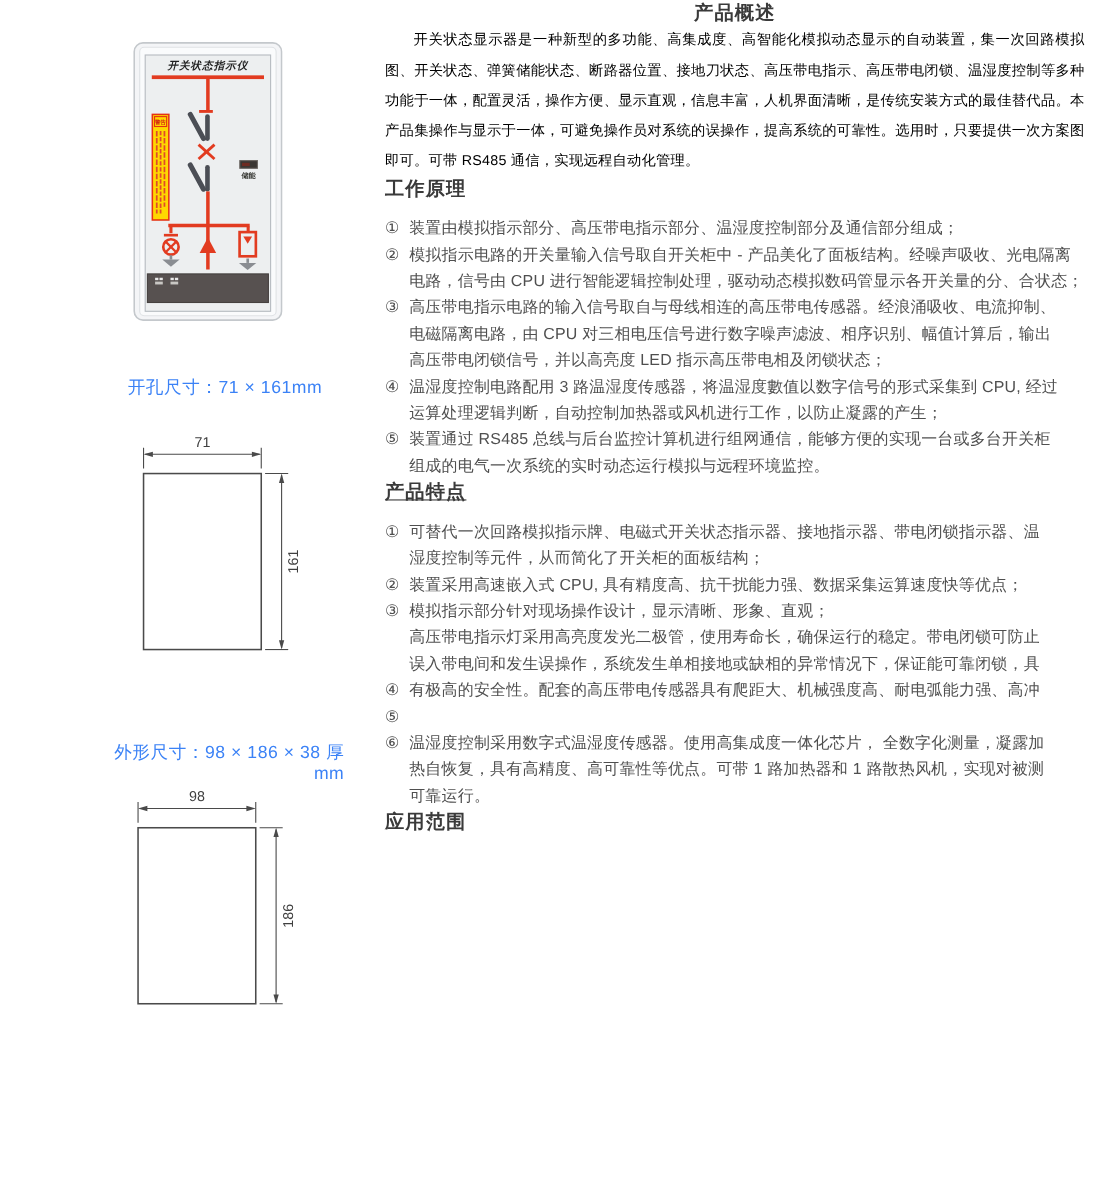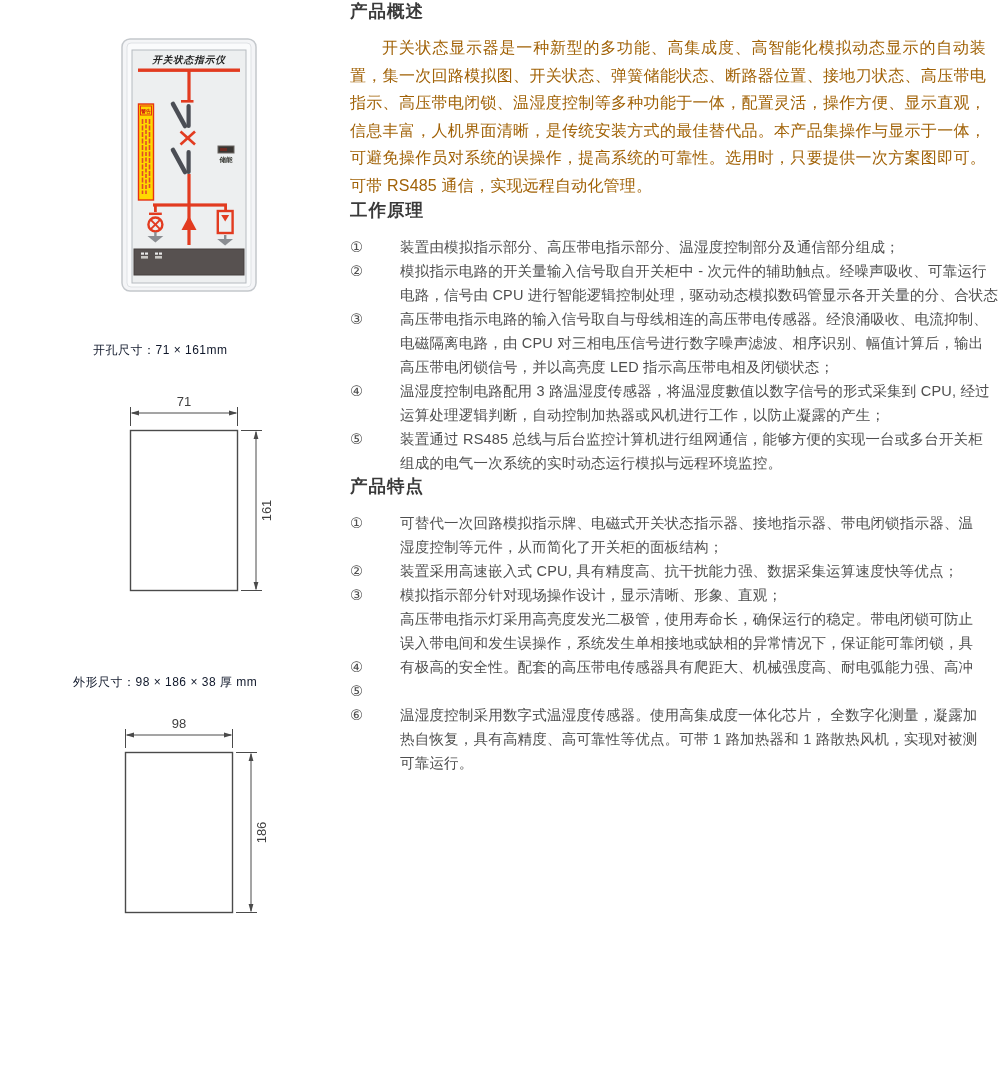--- a/index.html
+++ b/index.html
@@ -5,44 +5,44 @@
   html,body{margin:0;padding:0;}
   body{
     width:1000px;height:1090px;position:relative;background:#ffffff;
     font-family:"Liberation Sans","DejaVu Sans",sans-serif;
     color:#4f4f4f;overflow:hidden;
   }
   .abs{position:absolute;}
   
   #device-svg{left:121px;top:38px;}
   .dim-caption{
-    font-size:12px;color:#0f172a;text-align:left;letter-spacing:.5px;
+    font-size:16px;color:#3b82f6;text-align:right;letter-spacing:.5px;
   }
   #cutout-caption{left:93px;top:342px;width:200px;}
   #overall-caption{left:73px;top:674px;width:240px;}
   #cutout-svg{left:110px;top:393px;}
   #overall-svg{left:105px;top:715px;}
   .dim-num{font-size:13px;fill:#3f3f3f;font-family:"Liberation Sans","DejaVu Sans",sans-serif;}
   
   .right-col{position:absolute;left:350px;top:0;width:636px;}
   h2.sec{
     font-size:17.5px;font-weight:bold;color:#3a3a3a;margin:0;line-height:22px;
     letter-spacing:1px;
   }
-  .sec-overview{margin-top:40px;}
+  .sec-overview{margin-top:40px;text-align:center;}
   .para{
-    font-size:16px;color:#a16207;line-height:27.5px;margin:12px 0 0 0;
+    font-size:13px;color:#000000;line-height:27.5px;margin:0 0 0 0;
     text-align:justify;text-indent:2em;letter-spacing:.2px;
   }
   .sec-principle{margin-top:8px;}
   .rows{margin-top:14px;}
   .row{display:flex;line-height:24px;font-size:14.5px;color:#4f4f4f;letter-spacing:.2px;}
   .row .m{width:22px;flex:none;}
-  .row .t{white-space:nowrap;margin-left:28px;}
-  .sec-features{margin-top:30px;}
+  .row .t{white-space:nowrap;}
+  .sec-features{margin-top:30px;text-decoration:underline;}
   .sec-application{margin-top:68px;}
   .para-app{line-height:26px;margin-top:14px;}
 </style>
 </head>
 <body>
 
 <svg id="device-svg" class="abs" width="136" height="256" viewBox="0 0 136 256">
 
   <rect x="1" y="1" width="134" height="252" rx="8" fill="#f4f5f7" stroke="#c4c8cc" stroke-width="1.5"></rect>
   <rect x="6" y="5" width="124" height="244" rx="4" fill="#fafbfc" stroke="#dfe2e5" stroke-width="1"></rect>
@@ -183,21 +183,21 @@
   <p class="para">开关状态显示器是一种新型的多功能、高集成度、高智能化模拟动态显示的自动装置，集一次回路模拟图、开关状态、弹簧储能状态、断路器位置、接地刀状态、高压带电指示、高压带电闭锁、温湿度控制等多种功能于一体，配置灵活，操作方便、显示直观，信息丰富，人机界面清晰，是传统安装方式的最佳替代品。本产品集操作与显示于一体，可避免操作员对系统的误操作，提高系统的可靠性。选用时，只要提供一次方案图即可。可带 RS485 通信，实现远程自动化管理。</p>
 
   <h2 class="sec sec-principle">工作原理</h2>
   <div class="rows">
     <div class="row">
         <span class="m">①</span>
         <span class="t">装置由模拟指示部分、高压带电指示部分、温湿度控制部分及通信部分组成；</span>
       </div>
     <div class="row">
         <span class="m">②</span>
-        <span class="t">模拟指示电路的开关量输入信号取自开关柜中 - 次元件的辅助触点。经噪声吸收、可靠运行</span>
+        <span class="t">模拟指示电路的开关量输入信号取自开关柜中 - 产品美化了面板结构。经噪声吸收、光电隔离</span>
       </div>
     <div class="row">
         <span class="m"></span>
         <span class="t">电路，信号由 CPU 进行智能逻辑控制处理，驱动动态模拟数码管显示各开关量的分、合状态；</span>
       </div>
     <div class="row">
         <span class="m">③</span>
         <span class="t">高压带电指示电路的输入信号取自与母线相连的高压带电传感器。经浪涌吸收、电流抑制、</span>
       </div>
     <div class="row">
@@ -269,14 +269,15 @@
       </div>
     <div class="row">
         <span class="m"></span>
       </div>
     <div class="row">
         <span class="m"></span>
         <span class="t">可靠运行。</span>
       </div>
   </div>
 
+  <h2 class="sec sec-application">应用范围</h2>
 
 </div>
 
 </body></html>

